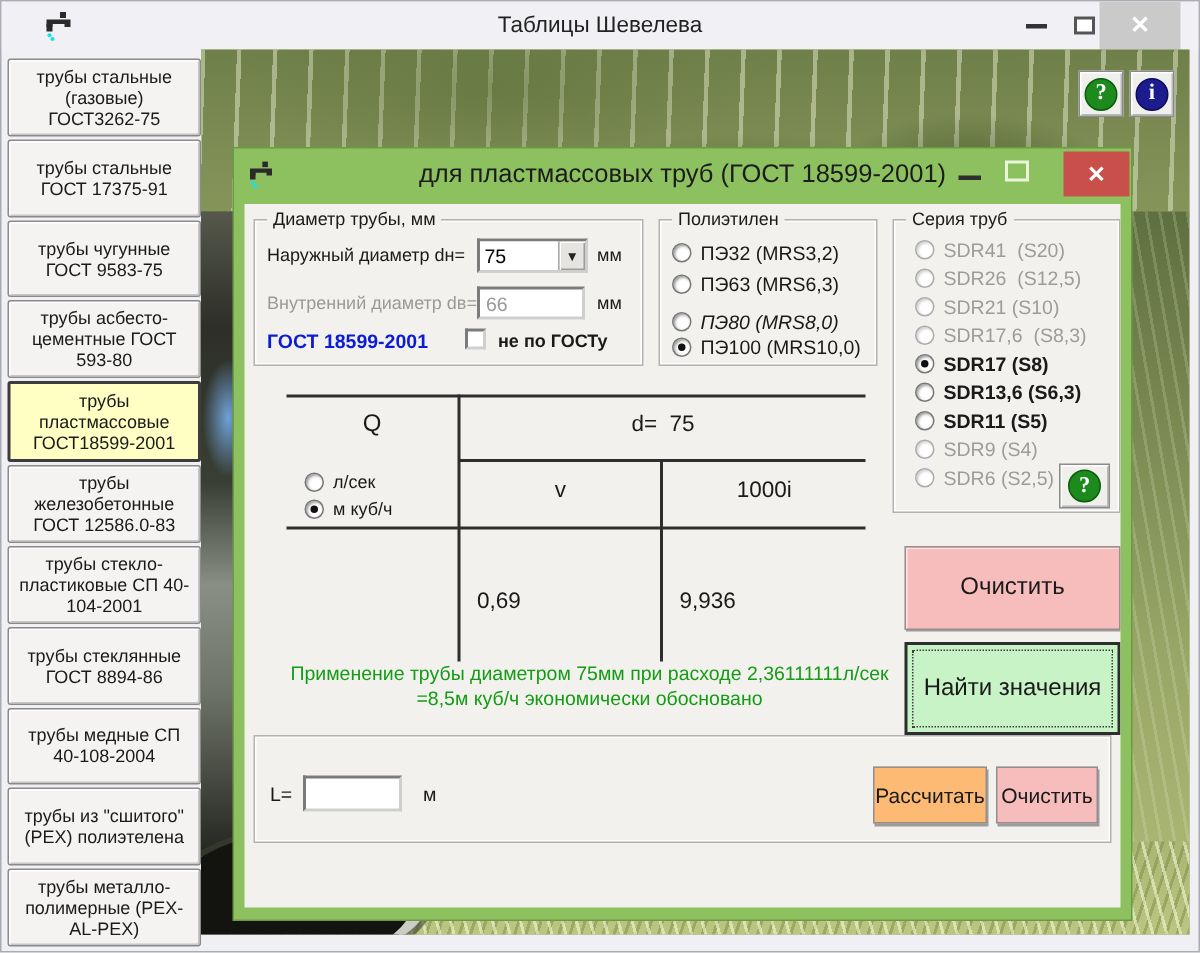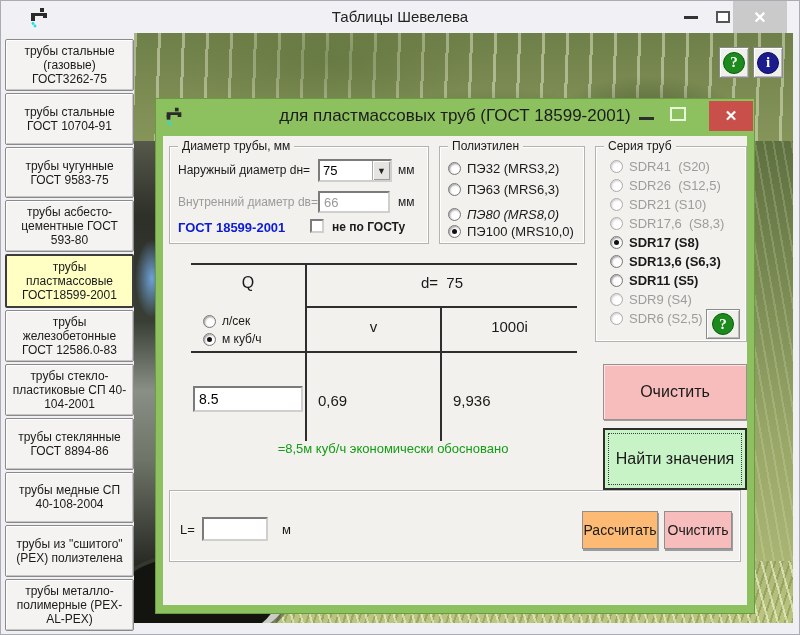--- a/index.html
+++ b/index.html
@@ -154,21 +154,21 @@
 
   <div class="sq-btn" style="left:718px;top:46px;">
     <span class="circle-glyph help-circle">?</span>
   </div>
   <div class="sq-btn" style="left:752px;top:46px;">
     <span class="circle-glyph info-circle">i</span>
   </div>
 
   <div class="sidebar">
     <div class="side-btn">трубы стальные (газовые) ГОСТ3262-75</div>
-    <div class="side-btn">трубы стальные ГОСТ 10704-91</div>
+    <div class="side-btn">трубы стальные ГОСТ 17375-91</div>
     <div class="side-btn">трубы  чугунные ГОСТ 9583-75</div>
     <div class="side-btn">трубы асбесто-цементные ГОСТ 593-80</div>
     <div class="side-btn active">трубы пластмассовые ГОСТ18599-2001</div>
     <div class="side-btn">трубы железобетонные ГОСТ 12586.0-83</div>
     <div class="side-btn">трубы  стекло-пластиковые СП 40-104-2001</div>
     <div class="side-btn">трубы стеклянные ГОСТ 8894-86</div>
     <div class="side-btn">трубы медные СП 40-108-2004</div>
     <div class="side-btn">трубы из "сшитого" (PEX) полиэтелена</div>
     <div class="side-btn">трубы металло-полимерные (PEX-AL-PEX)</div>
   </div>
@@ -285,25 +285,25 @@
         <span class="opt-label">л/сек</span>
       </div>
       <div class="opt" style="position:absolute;left:40px;top:196px;font-size:12px;">
         <span class="radio checked"></span>
         <span class="opt-label">м куб/ч</span>
       </div>
 
       <div class="t-text" style="left:144px;top:182px;width:133px;">v</div>
       <div class="t-text" style="left:279px;top:182px;width:135px;">1000i</div>
 
-      <input class="tbox" style="position: absolute; left: 30px; top: 250px; width: 110px; height: 26px; font-size: 14px;" value="8.5">
       <div class="t-text" style="left:155px;top:256px;width:60px;text-align:left;">0,69</div>
       <div class="t-text" style="left:290px;top:256px;width:70px;text-align:left;">9,936</div>
 
       <div class="result-msg">
+        <div>Применение трубы диаметром 75мм при расходе 2,36111111л/сек</div>
         <div>=8,5м куб/ч экономически обосновано</div>
       </div>
 
       <div class="big-btn btn-clear-big">Очистить</div>
       <div class="big-btn btn-find">
         <span class="inner">Найти значения</span>
       </div>
 
       <div class="fs fs-losses">
         <span class="lbl" style="position:absolute;left:10px;top:31px;font-size:13px;">L=</span>

